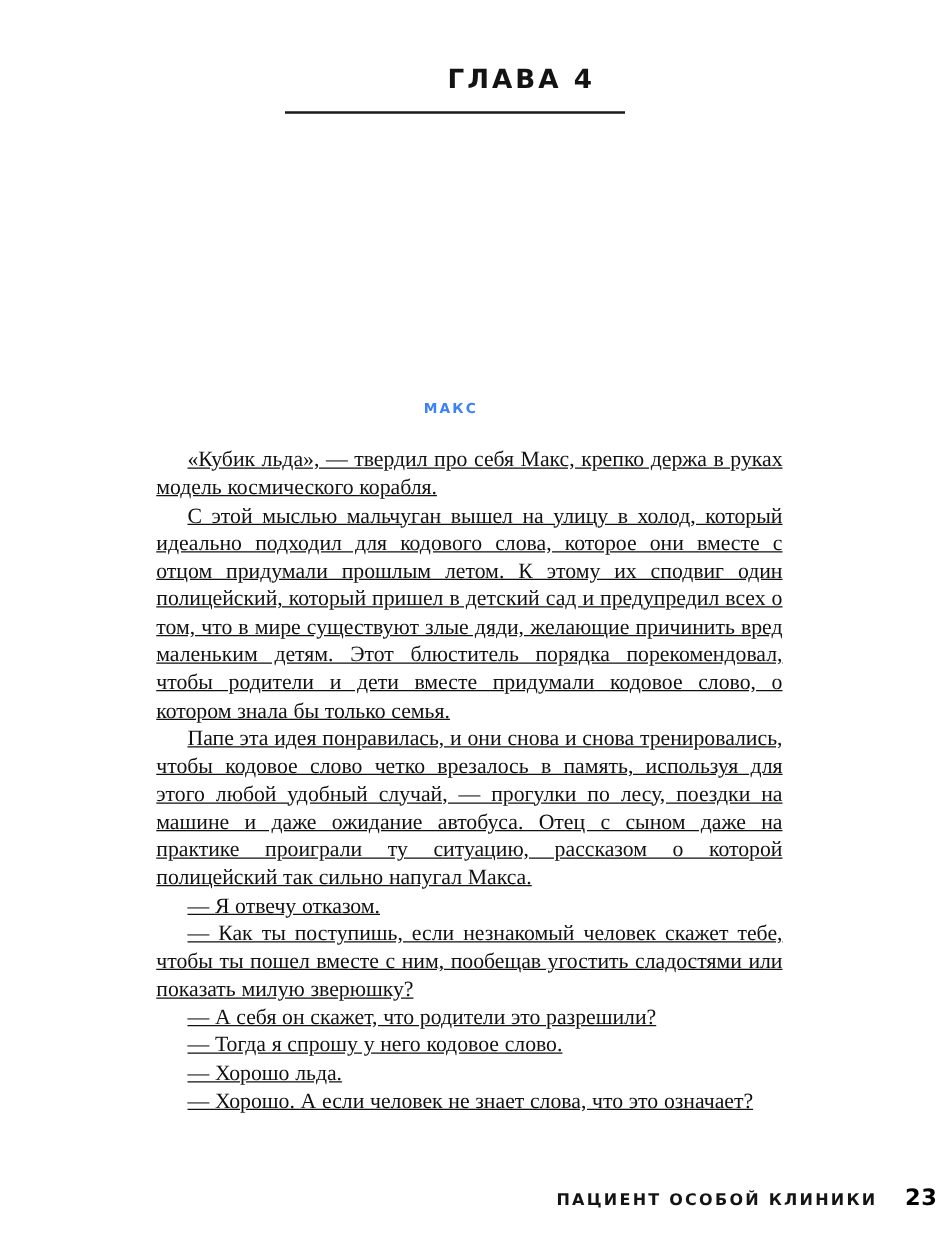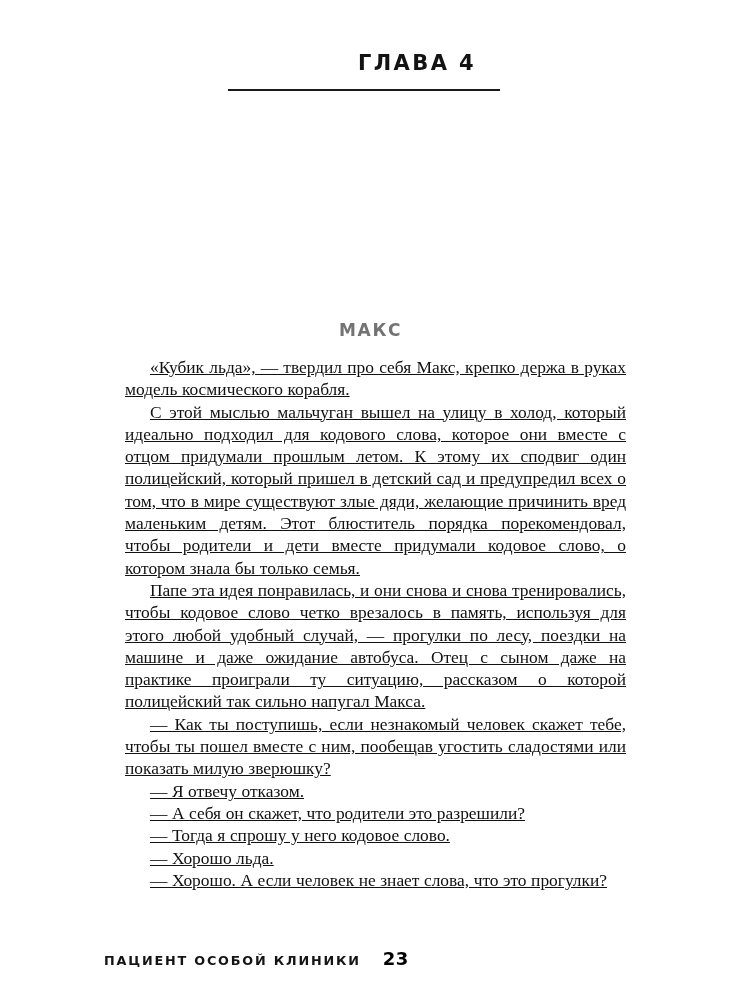--- a/index.html
+++ b/index.html
@@ -52,24 +52,24 @@
     height: 2px;
     background: #1a1a1a;
   }
 
   
   .speaker-label {
     position: absolute;
     left: 339px;
     top: 320px;
     font-family: "DejaVu Sans", "Liberation Sans", sans-serif;
-    font-size: 17px;
+    font-size: 11px;
     font-weight: 600;
     letter-spacing: 1.7px;
-    color: #737373;
+    color: #3b82f6;
     text-transform: uppercase;
   }
 
   
   .body-block {
     position: absolute;
     left: 125px;
     top: 356px;
     width: 501px;
     text-decoration: underline;
@@ -87,21 +87,21 @@
   .para.dash {
     text-indent: 25px;
   }
 
   
   .footer {
     position: absolute;
     left: 0;
     top: 948px;
     width: 750px;
-    text-align: left;
+    text-align: right;
     padding-left: 104px;
     box-sizing: border-box;
     white-space: nowrap;
   }
   .footer-title {
     font-family: "DejaVu Sans", "Liberation Sans", sans-serif;
     font-size: 12.8px;
     font-weight: 600;
     letter-spacing: 1.8px;
     color: #141414;
@@ -125,25 +125,25 @@
     <span class="chapter-title">Глава 4</span>
   </div>
   <div class="chapter-rule"></div>
 
   <div class="speaker-label">Макс</div>
 
   <div class="body-block">
     <p class="para">«Кубик льда», — твердил про себя Макс, крепко держа в руках модель космического корабля.</p>
     <p class="para">С этой мыслью мальчуган вышел на улицу в холод, который идеально подходил для кодового слова, которое они вместе с отцом придумали прошлым летом. К этому их сподвиг один полицейский, который пришел в детский сад и предупредил всех о том, что в мире существуют злые дяди, желающие причинить вред маленьким детям. Этот блюститель порядка порекомендовал, чтобы родители и дети вместе придумали кодовое слово, о котором знала бы только семья.</p>
     <p class="para">Папе эта идея понравилась, и они снова и снова тренировались, чтобы кодовое слово четко врезалось в память, используя для этого любой удобный случай, — прогулки по лесу, поездки на машине и даже ожидание автобуса. Отец с сыном даже на практике проиграли ту ситуацию, рассказом о которой полицейский так сильно напугал Макса.</p>
+    <p class="para dash">— Я отвечу отказом.</p>
     <p class="para dash">— Как ты поступишь, если незнакомый человек скажет тебе, чтобы ты пошел вместе с ним, пообещав угостить сладостями или показать милую зверюшку?</p>
-    <p class="para dash">— Я отвечу отказом.</p>
     <p class="para dash">— А себя он скажет, что родители это разрешили?</p>
     <p class="para dash">— Тогда я спрошу у него кодовое слово.</p>
     <p class="para dash">— Хорошо льда.</p>
-    <p class="para dash">— Хорошо. А если человек не знает слова, что это прогулки?</p>
+    <p class="para dash">— Хорошо. А если человек не знает слова, что это означает?</p>
   </div>
 
   <div class="footer">
     <span class="footer-title">Пациент особой клиники</span><span class="footer-page">23</span>
   </div>
 
 </div>
 
 </body></html>

